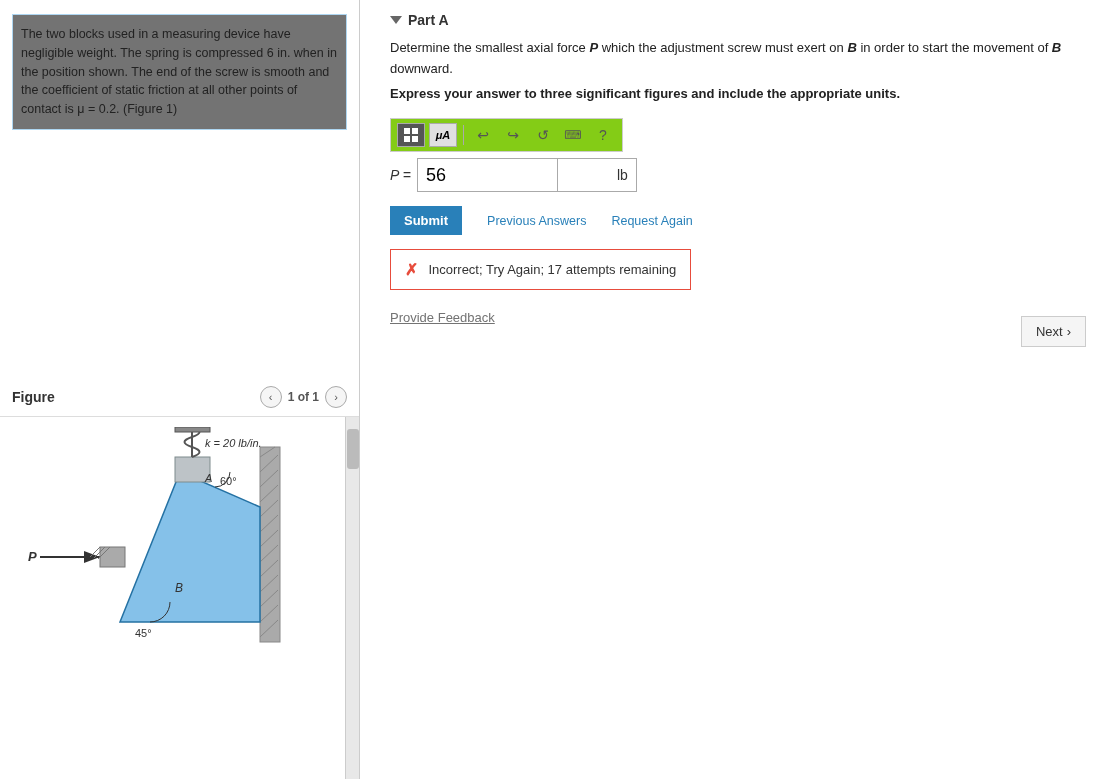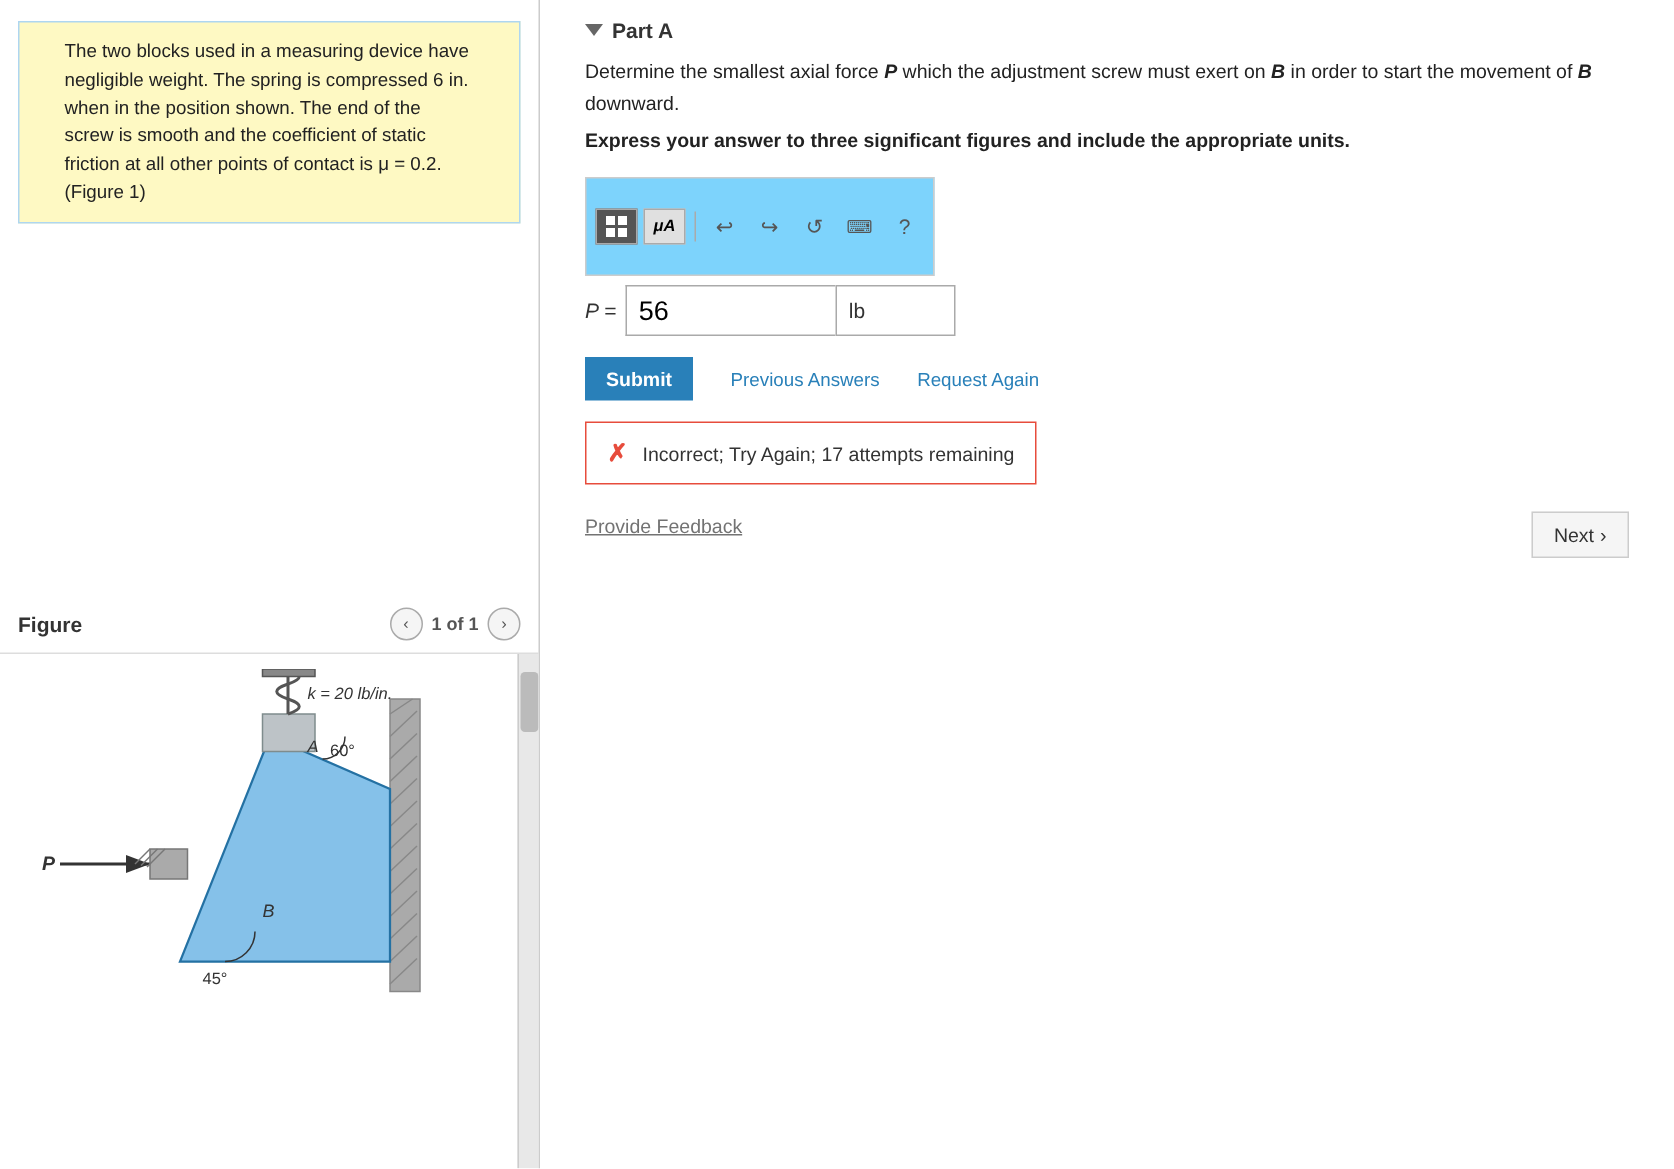--- a/index.html
+++ b/index.html
@@ -10,24 +10,24 @@
     
     .left-panel {
       width: 360px;
       min-width: 360px;
       border-right: 1px solid #ccc;
       display: flex;
       flex-direction: column;
     }
 
     .problem-text {
-      background: #fef9c3;
+      background: #737373;
       border: 1px solid #aed6f1;
       margin: 14px 12px 8px 12px;
-      padding: 10px 30px;
+      padding: 10px 8px;
       font-size: 12.5px;
       line-height: 1.5;
       color: #222;
     }
 
     .figure-header {
       display: flex;
       align-items: center;
       padding: 8px 12px;
       font-size: 14px;
@@ -126,24 +126,24 @@
     }
 
     .question-text .italic { font-style: italic; font-weight: bold; }
 
     
     .formula-toolbar {
       display: flex;
       align-items: center;
       gap: 4px;
       margin-bottom: 6px;
-      padding: 20px 6px;
+      padding: 4px 6px;
       border: 1px solid #ccc;
       width: fit-content;
-      background: #7dd3fc;
+      background: #84cc16;
     }
 
     .toolbar-btn {
       width: 28px; height: 24px;
       border: 1px solid #aaa;
       background: #e8e8e8;
       cursor: pointer;
       font-size: 11px;
       display: flex; align-items: center; justify-content: center;
       color: #333;
@@ -204,20 +204,21 @@
 
     .answer-unit {
       width: 80px;
       height: 34px;
       border: 1px solid #aaa;
       padding: 0 8px;
       font-size: 14px;
       display: flex; align-items: center;
       background: #fff;
       color: #333;
+      justify-content: flex-end;
     }
 
     
     .buttons-row {
       display: flex;
       align-items: center;
       gap: 25px;
       margin-bottom: 14px;
     }
 
@@ -265,21 +266,21 @@
       text-decoration: underline;
       cursor: pointer;
       font-size: 13px;
       margin-top: 10px;
     }
 
     
     .next-btn-container {
       position: absolute;
       right: 30px;
-      top: 341px;
+      top: 316px;
     }
 
     .next-btn {
       background: #f5f5f5;
       border: 1px solid #ccc;
       padding: 7px 14px;
       font-size: 13px;
       cursor: pointer;
       color: #333;
       display: flex;

